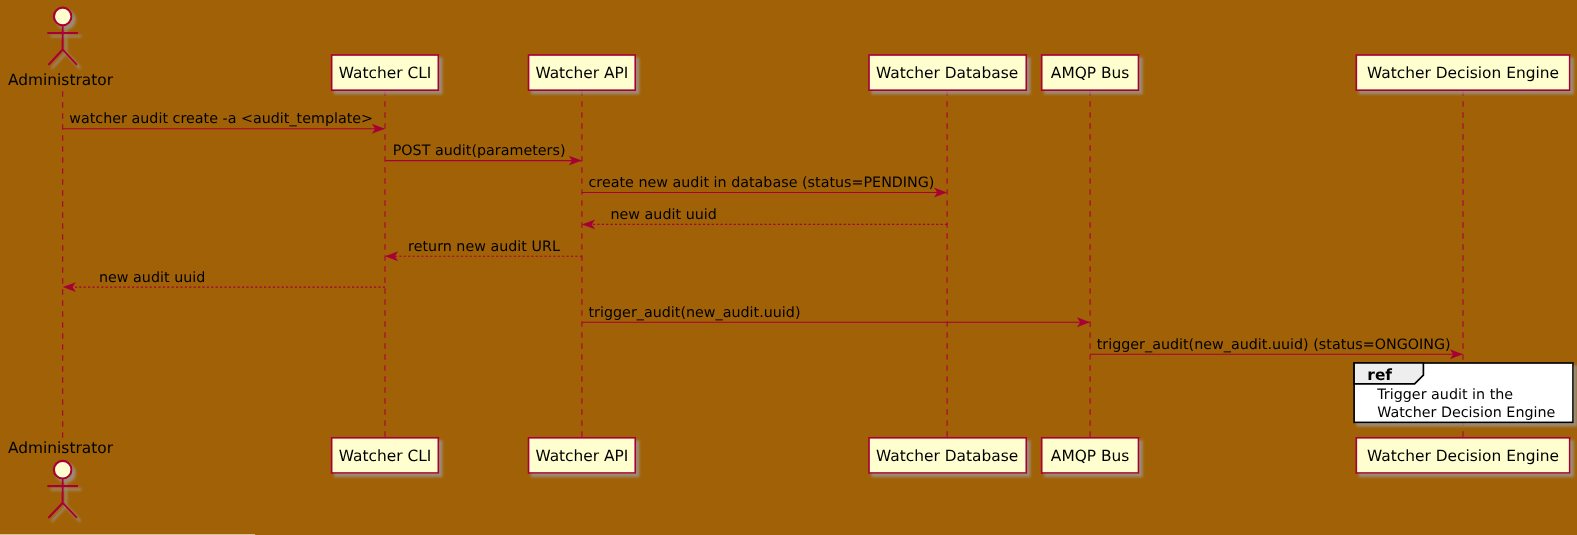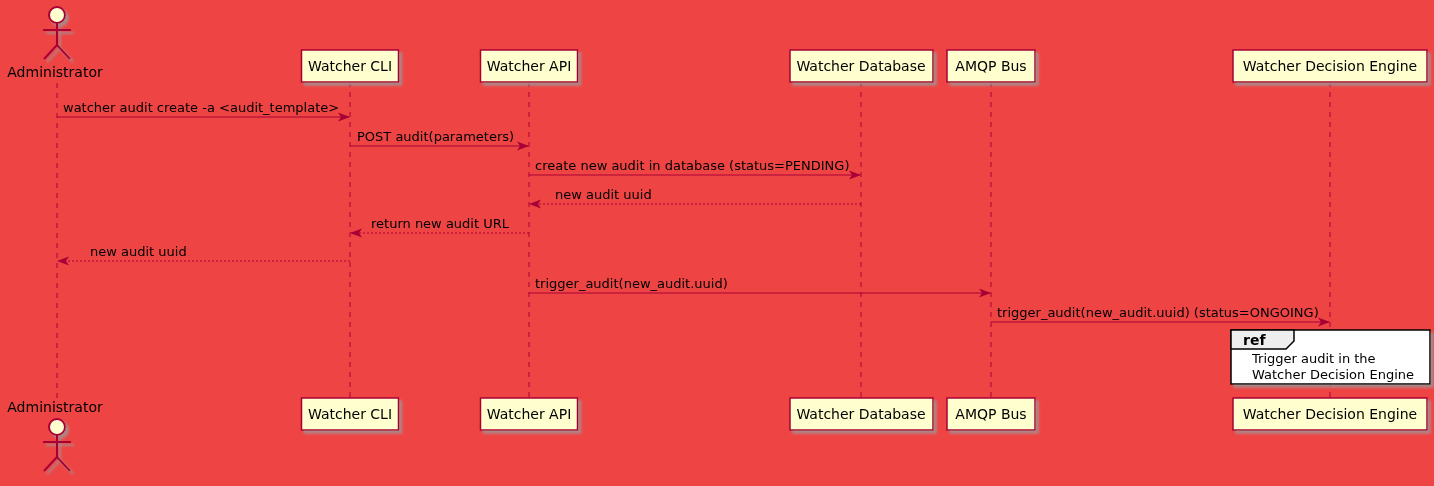--- a/index.html
+++ b/index.html
@@ -1,16 +1,16 @@
 <!DOCTYPE html>
 <html><head>
 <meta charset="utf-8">
 <style>
   html,body{margin:0;padding:0;background:#ffffff;}
-  .stage{position:relative;width:1434px;height:486px;background:#ef4444;overflow:hidden;}
+  .stage{position:relative;width:1434px;height:486px;background:#a16207;overflow:hidden;}
   svg text{font-family:"DejaVu Sans", sans-serif;fill:#000000;}
   .ptext{font-size:14px;}
   .mtext{font-size:13px;}
   .rtext{font-size:13px;}
   .rkw{font-size:14px;font-weight:bold;}
   .lifeline{stroke:#A80036;stroke-width:1;stroke-dasharray:5,5;fill:none;}
   .msgline{stroke:#A80036;stroke-width:1;fill:none;}
   .msgline.dashed{stroke-dasharray:2,2;}
   .arrowhead{fill:#A80036;stroke:none;}
   .pbox{fill:#FEFECE;stroke:#A80036;stroke-width:1.5;}

